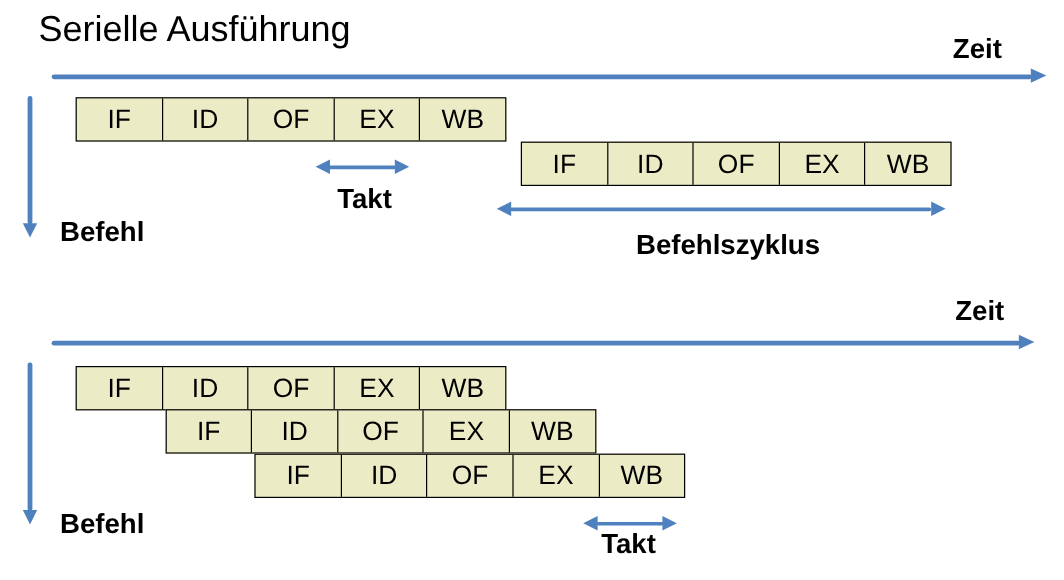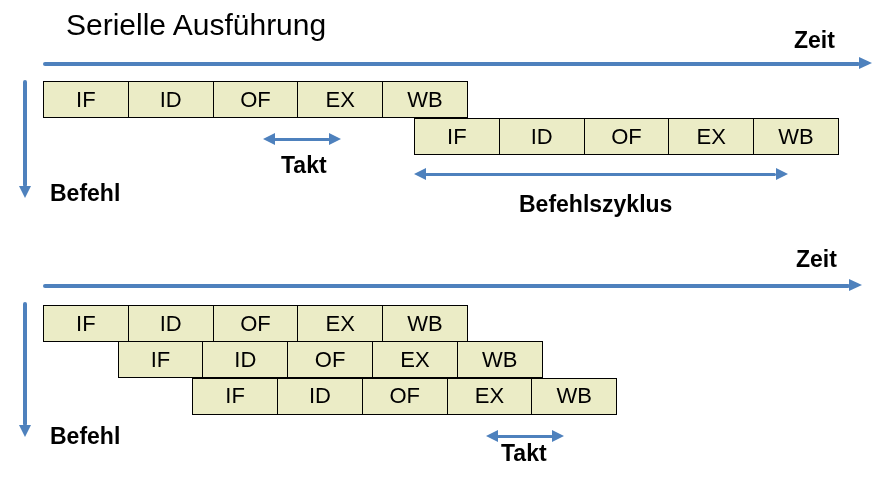--- a/index.html
+++ b/index.html
@@ -11,37 +11,37 @@
     font-family: "Liberation Sans", sans-serif;
     color: var(--text, #000);
     overflow: hidden;
   }
   .abs { position: absolute; }
   .title {
     font-size: 30px;
     line-height: 1.15;
     color: var(--text, #000);
     white-space: nowrap;
-    margin-left: 34px;
   }
   .label {
     font-size: 23px;
     line-height: 1.15;
     color: var(--text, #000);
     white-space: nowrap;
     font-weight: bold;
   }
   .stage-row {
     position: absolute;
     display: flex;
-    width: 425px;
+    width: 359px;
     height: 37px;
     box-sizing: border-box;
     border: 1.6px solid var(--box_border, #000);
     background: var(--box_fill, #ebecc6);
+    margin-left: 20px;
   }
   .stage-cell {
     flex: 1;
     display: flex;
     align-items: center;
     justify-content: center;
     font-size: 22px;
     border-right: 1.6px solid var(--box_border, #000);
     box-sizing: border-box;
   }
@@ -117,21 +117,21 @@
     <div class="hline" style="left:274px; top:137.5px; width:56px;"></div>
     <div class="head head-right" style="left:329px; top:132.6px; border-left-width:12px;"></div>
   </div>
   <div class="abs label" style="left:281px; top:152px;">Takt</div>
 
   <div>
     <div class="head head-left" style="left:414px; top:167.6px; border-right-width:12px;"></div>
     <div class="hline" style="left:425px; top:172.5px; width:351px;"></div>
     <div class="head head-right" style="left:776px; top:167.6px; border-left-width:12px;"></div>
   </div>
-  <div class="abs label" style="left:519px; top:191px;">Befehlszyklus</div>
+  <div class="abs label" style="left:530px; top:191px;">Befehlszyklus</div>
 
 
   <div class="abs label" style="left:796px; top:246px;">Zeit</div>
 
   <div>
     <div class="hline" style="left:43px; top:284.4px; width:807px;"></div>
     <div class="head head-right" style="left:849px; top:278.9px;"></div>
   </div>
 
   <div>

